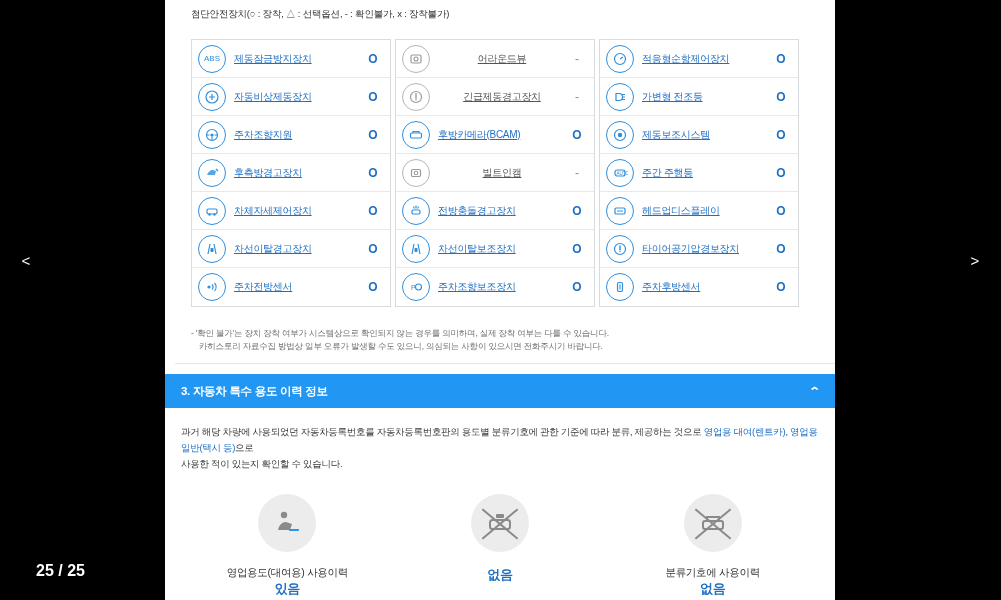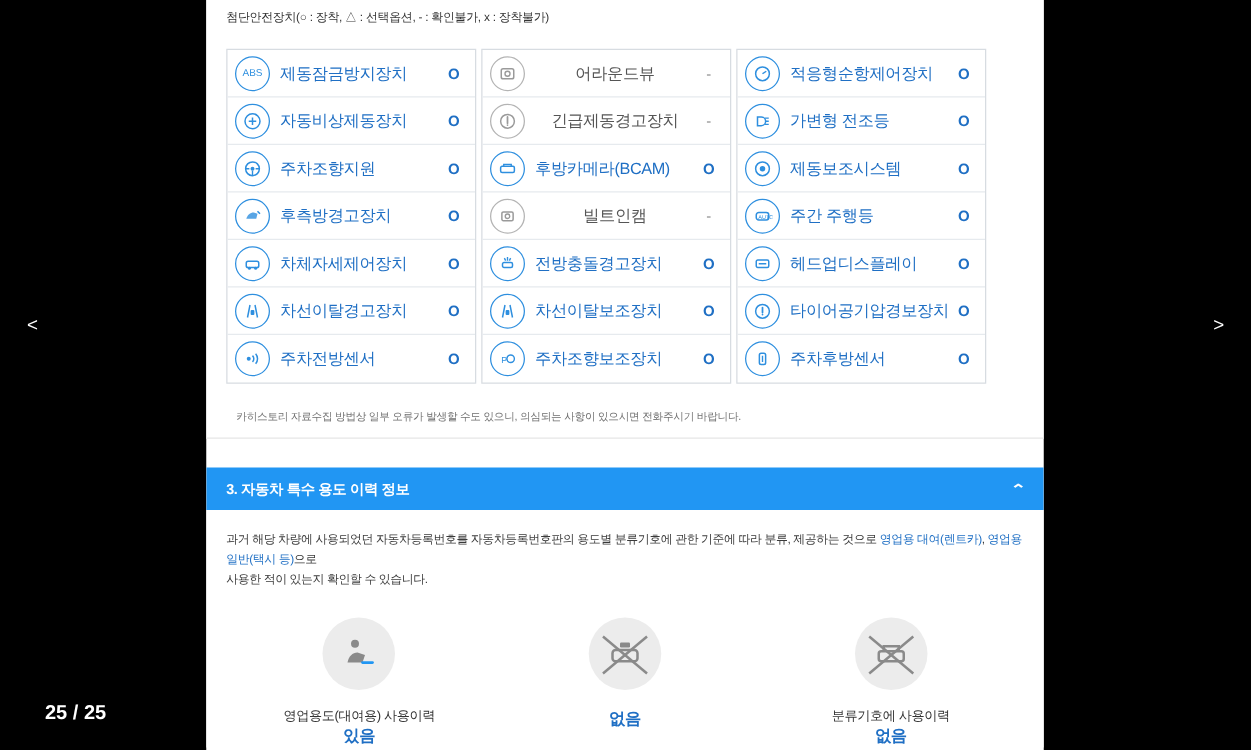--- a/index.html
+++ b/index.html
@@ -20,21 +20,21 @@
     position: absolute;
     left: 165px; top: 0;
     width: 670px; height: 600px;
     background: #ffffff;
     overflow: hidden;
   }
 
   
   .card {
     position: absolute;
-    left: 0; top: 0;
+    left: 10px; top: 0;
     width: 670px;
     background: #fff;
     border-bottom: 1px solid #e6e6e6;
   }
   .note-top {
     font-size: 9.5px;
     color: #333;
     padding: 8px 0 6px 16px;
     letter-spacing: -0.2px;
   }
@@ -71,25 +71,26 @@
     line-height: 1;
     overflow: hidden;
   }
   .ico.gray {
     border-color: #b4b4b4;
     color: #9a9a9a;
   }
   .ico svg { display: block; }
   .lbl {
     flex: 1 1 auto;
-    font-size: 13px;
+    font-size: 10px;
     color: #1f6fc4;
     letter-spacing: -0.3px;
     white-space: nowrap;
     overflow: hidden;
+    text-decoration: underline;
   }
   .lbl.gray { color: #555; text-align: center; }
   .val {
     flex: 0 0 auto;
     width: 22px;
     text-align: center;
     font-size: 12px;
     color: #1f6fc4;
     font-weight: bold;
   }
@@ -439,20 +440,21 @@
                 </svg>
             </span>
             <span class="lbl">주차후방센서</span>
             <span class="val">O</span>
           </div>
         </div>
 
       </div>
 
       <div class="note-bottom">
+        <div>- '확인 불가'는 장치 장착 여부가 시스템상으로 확인되지 않는 경우를 의미하며, 실제 장착 여부는 다를 수 있습니다.</div>
         <div style="padding-left:8px">카히스토리 자료수집 방법상 일부 오류가 발생할 수도 있으니, 의심되는 사항이 있으시면 전화주시기 바랍니다.</div>
       </div>
     </div>
 
     <div class="section" style="top:374px;">
       <div class="sec-head">
         <span>3. 자동차 특수 용도 이력 정보</span>
         <span class="chev">⌃</span>
       </div>
       <div class="sec-body">

